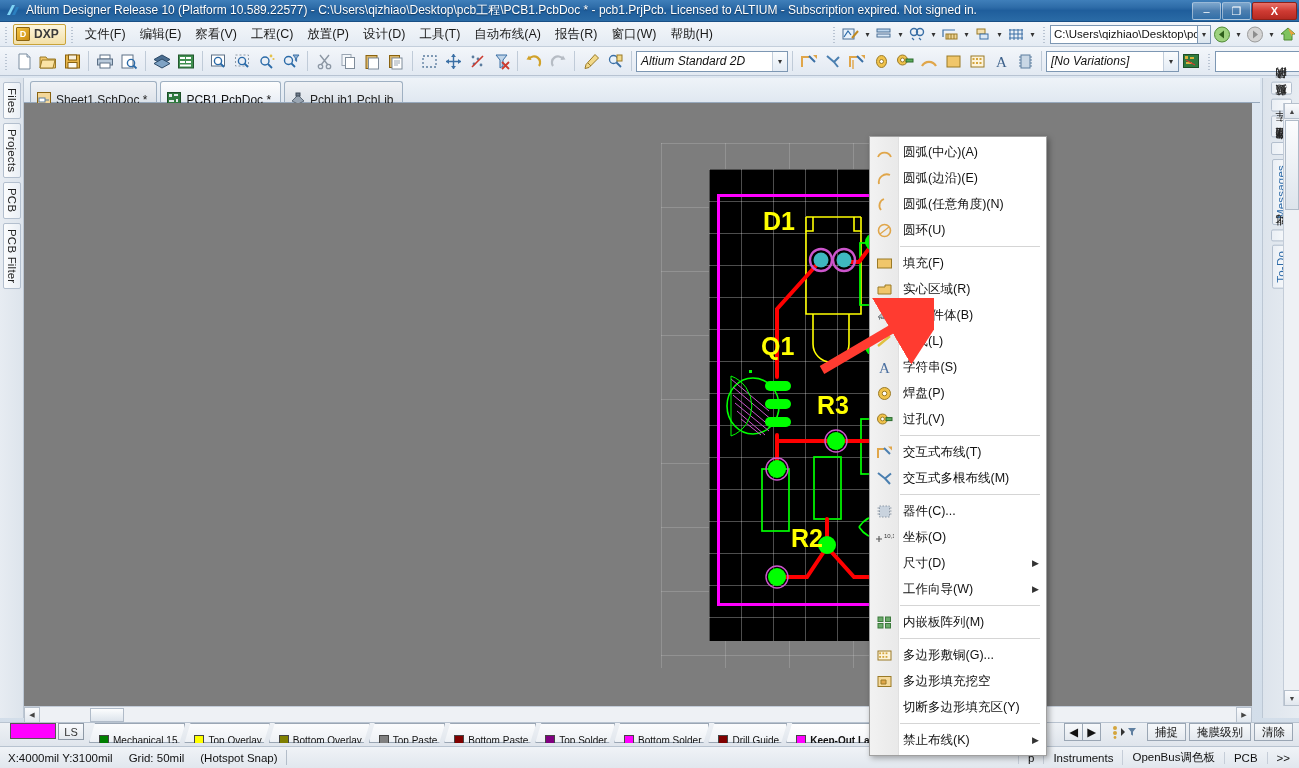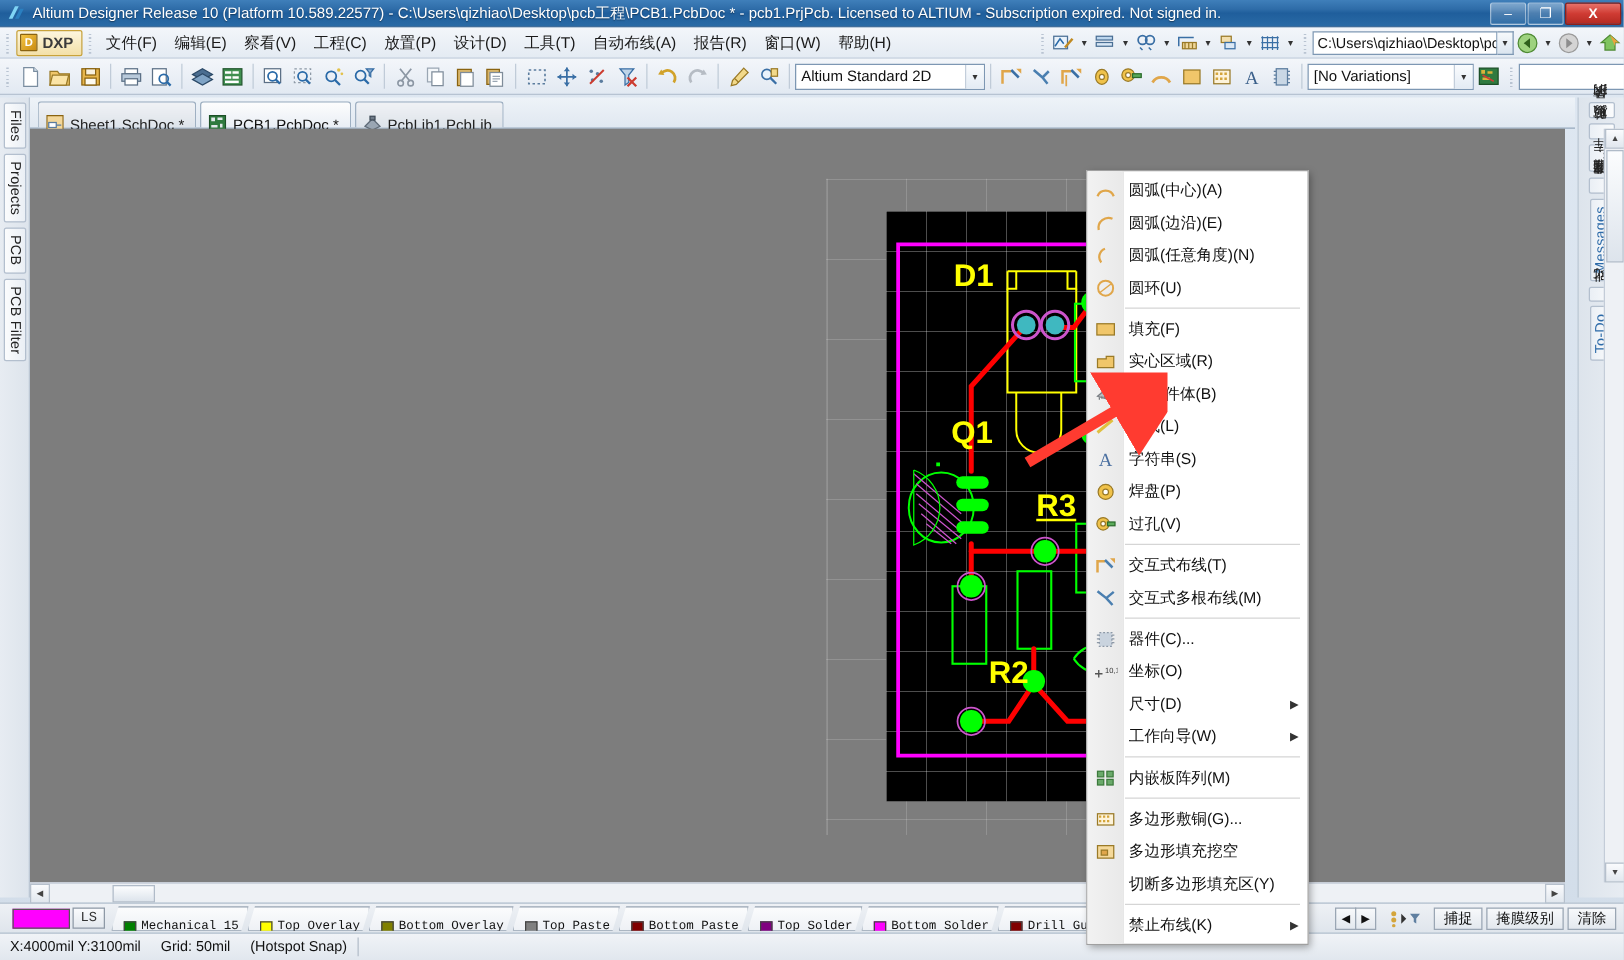--- a/index.html
+++ b/index.html
@@ -93,21 +93,21 @@
     position: absolute; left: 0; top: 47px; width: 1299px; height: 29px;
     background: linear-gradient(to bottom, #f3f6fa 0%, #e2e9f2 100%);
     display: flex; align-items: center;
     border-bottom: 1px solid #b7c3d2;
   }
   .tsep { width: 1px; height: 20px; background: #c0cbd8; margin: 0 4px; flex:0 0 auto; }
   .tbtn2 { width: 24px; height: 23px; display:flex; align-items:center; justify-content:center; flex:0 0 auto;}
   .combo {
     height: 21px; border: 1px solid #7d97b3; background: #fff;
     display:flex; align-items:center; font-size: 12px; color:#111;
-    padding-left: 4px; flex: 0 0 auto;
+    padding-left: 4px; flex: 0 0 auto; font-style: italic;
   }
   .combo .cb-caret { width:15px; height:19px; margin-left:auto; display:flex;align-items:center;justify-content:center;
     font-size:8px; color:#333; background:linear-gradient(to bottom,#fafcfe,#e3ebf4); border-left:1px solid #c3cedb;}
 
   
   .doctabs {
     position: absolute; left: 24px; top: 78px; width: 1236px; height: 25px;
     background: linear-gradient(to bottom,#eef3f8,#e0e8f1);
     display: flex; align-items: flex-end; gap: 3px; padding-left: 6px;
     border-bottom: 1px solid #97a9bd;
@@ -185,23 +185,22 @@
     width: 20px; height: 18px; display:flex;align-items:center;justify-content:center;
   }
   .mi .mi-label { padding-left: 5px; }
   .mi .mi-arrow { margin-left: auto; padding-right: 7px; font-size: 9px; color: #333; }
   .mi-sep { height: 1px; margin: 3px 6px 3px 30px; background: #d5d5d5; }
 
   
   .layerbar {
     position: absolute; left: 0; top: 722px; width: 1299px; height: 24px;
     background: linear-gradient(to bottom,#eef1f5,#dfe5ec);
-    display: flex; align-items: center; border-top: 1px solid #b8c3d0;
+    display: flex; align-items: flex-start; border-top: 1px solid #b8c3d0;
     overflow: hidden;
-    font-family: Liberation Mono, monospace;
   }
   .ls-swatch {
     width: 46px; height: 16px; background: #ff00ff; border: 1px solid #555; margin-left: 10px; flex:0 0 auto;
   }
   .ls-btn {
     width: 26px; height: 17px; margin-left: 2px; border:1px solid #8e99a6;
     background: linear-gradient(to bottom,#fafbfd,#e3e8ee);
     display:flex;align-items:center;justify-content:center;font-size:11px;color:#333; flex:0 0 auto;
   }
   .ltab {
@@ -760,21 +759,21 @@
           <circle cx="127" cy="272" r="11" fill="none" stroke="#cc55cc" stroke-width="1.4"></circle>
         </g>
 
         <rect x="40" y="201" width="3" height="3" fill="#00ff00"></rect>
         <path d="M182 315 L182 325 M177 320 L187 320" stroke="#ffff00" stroke-width="2"></path>
       </svg>
 
       <div style="position:absolute;left:54px;top:38px;color:#ffff00;font:bold 25px 'Liberation Sans',sans-serif;">D1</div>
       <div style="position:absolute;left:170px;top:24px;color:#ffff00;font:bold 25px 'Liberation Sans',sans-serif;">R1</div>
       <div style="position:absolute;left:52px;top:163px;color:#ffff00;font:bold 25px 'Liberation Sans',sans-serif;">Q1</div>
-      <div style="position:absolute;left:120px;top:222px;color:#ffff00;font:bold 25px 'Liberation Sans',sans-serif;text-decoration:underline;">R3</div>
+      <div style="position:absolute;left:108px;top:222px;color:#ffff00;font:bold 25px 'Liberation Sans',sans-serif;">R3</div>
       <div style="position:absolute;left:173px;top:217px;color:#ffff00;font:bold 25px 'Liberation Sans',sans-serif;">BT1</div>
       <div style="position:absolute;left:82px;top:355px;color:#ffff00;font:bold 25px 'Liberation Sans',sans-serif;">R2</div>
       <div style="position:absolute;left:168px;top:323px;color:#ffff00;font:bold 25px 'Liberation Sans',sans-serif;">R4</div>
     </div>
 
     <svg width="120" height="90" viewBox="0 0 120 90" style="position:absolute;left:790px;top:195px;z-index:60;">
       <defs>
         <marker id="ah" markerWidth="9" markerHeight="9" refX="3" refY="4.5" orient="auto">
           <path d="M0,0 L9,4.5 L0,9 Z" fill="#ff3b30"></path>
         </marker>
@@ -1081,15 +1080,22 @@
       <span class="lbtn">掩膜级别</span>
       <span class="lbtn">清除</span>
     </span>
   </div>
 
   <div class="statusbar">
     <span class="sb-seg">X:4000mil Y:3100mil</span>
     <span class="sb-seg">Grid: 50mil</span>
     <span class="sb-seg">(Hotspot Snap)</span>
     <span class="sb-div"></span>
+    <span class="sb-right">
+      <span class="sb-tab">p</span>
+      <span class="sb-tab">Instruments</span>
+      <span class="sb-tab">OpenBus调色板</span>
+      <span class="sb-tab">PCB</span>
+      <span class="sb-tab">&gt;&gt;</span>
+    </span>
   </div>
 
 </div>
 
 </body></html>

